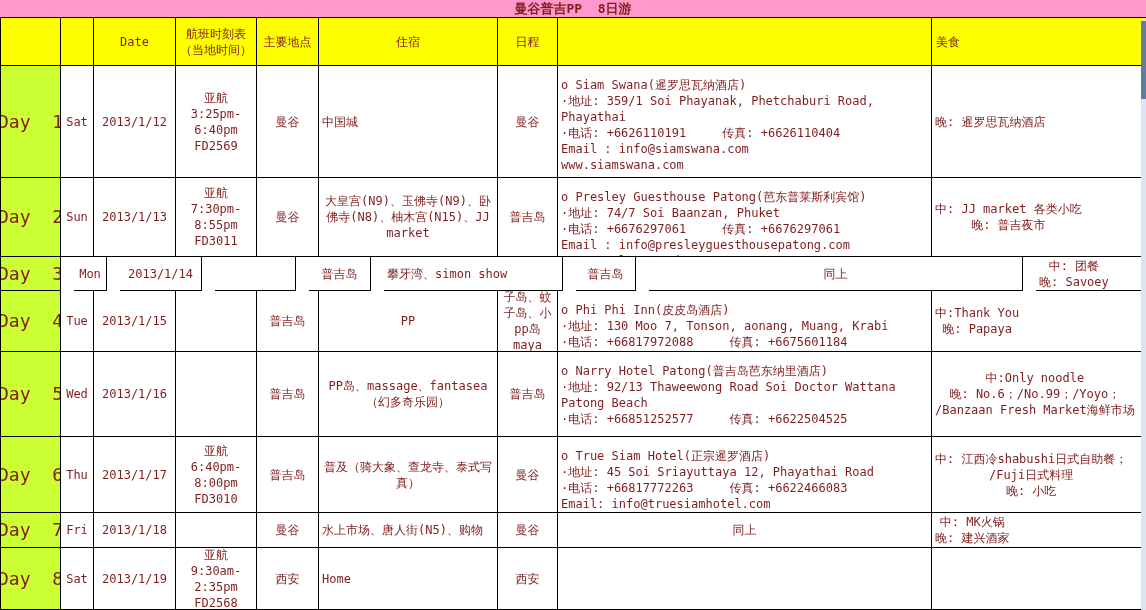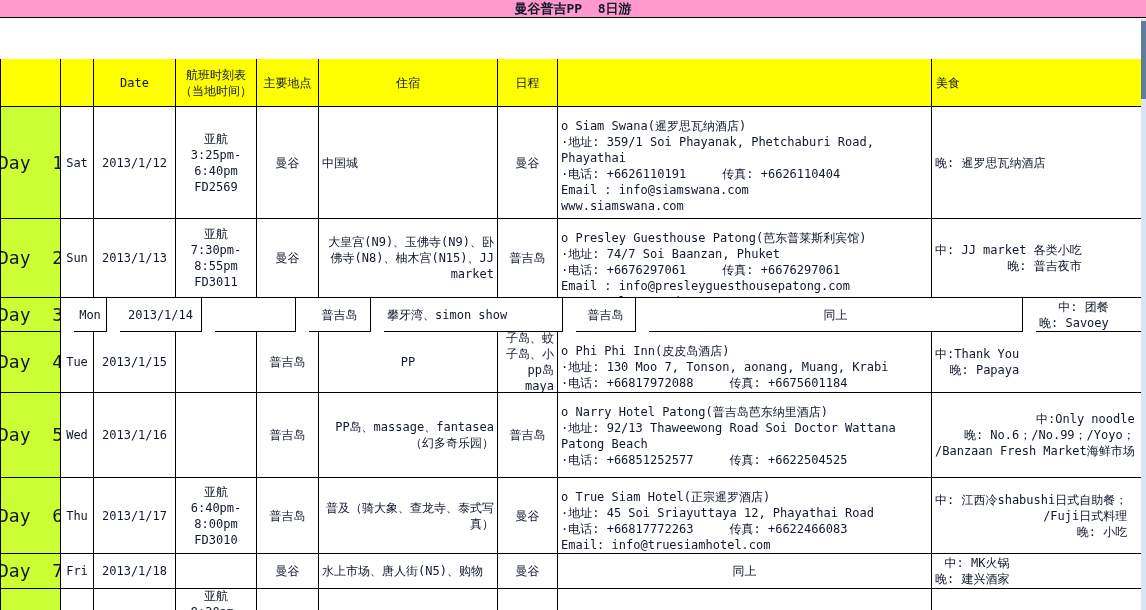--- a/index.html
+++ b/index.html
@@ -1,45 +1,45 @@
 <!DOCTYPE html>
 <html><head>
 <meta charset="utf-8">
 <style>
   html,body{margin:0;padding:0;background:#fff;}
   .sheet{
     position:relative;
     width:1146px;height:610px;
     font-family:"DejaVu Sans Mono","Liberation Mono",monospace;
-    font-size:12px;color:#0f172a;background:#fff;
+    font-size:12px;color:#7f1d1d;background:#fff;
     overflow:hidden;
   }
   .title-row{
     height:18px;background:#FF99CC;
     display:flex;align-items:center;justify-content:center;
     border-bottom:1px solid #000;box-sizing:border-box;
   }
   .title-row span{font-weight:bold;font-size:13px;white-space:pre;}
   .grid{border-left:1px solid #000;}
   .row{
     display:grid;
     grid-template-columns:60px 33px 82px 81px 62px 179px 60px 374px 215px;
   }
   .cell{
     border-right:1px solid #000;border-bottom:1px solid #000;
     box-sizing:border-box;overflow:hidden;
     display:flex;align-items:center;justify-content:center;
     line-height:16px;
   }
   .pre{white-space:pre-wrap;}
-  .left{justify-content:flex-start;text-align:right;padding:1px 3px;}
+  .left{justify-content:flex-start;text-align:center;padding:1px 3px;}
   .topleft{justify-content:flex-start;align-items:flex-start;text-align:left;padding:11px 3px;}
   .center{justify-content:center;align-items:center;text-align:center;padding:0;}
   .header-row .cell{background:#FFFF00;text-align:center;white-space:pre-wrap;}
-  .header-row{height:48px;margin-top:41px;}
+  .header-row{height:48px;}
   .header-row .row{height:100%;}
   .header-row .cell.hleft{justify-content:flex-start;text-align:center;padding-left:4px;}
   .day-cell{
     background:#CCFF33;font-weight:normal;font-size:18px;
     white-space:pre;justify-content:center;align-items:center;
   }
   .scrollbar{
     position:absolute;top:19px;right:0;bottom:0;width:5px;
     background:#dbe5f1;
   }

